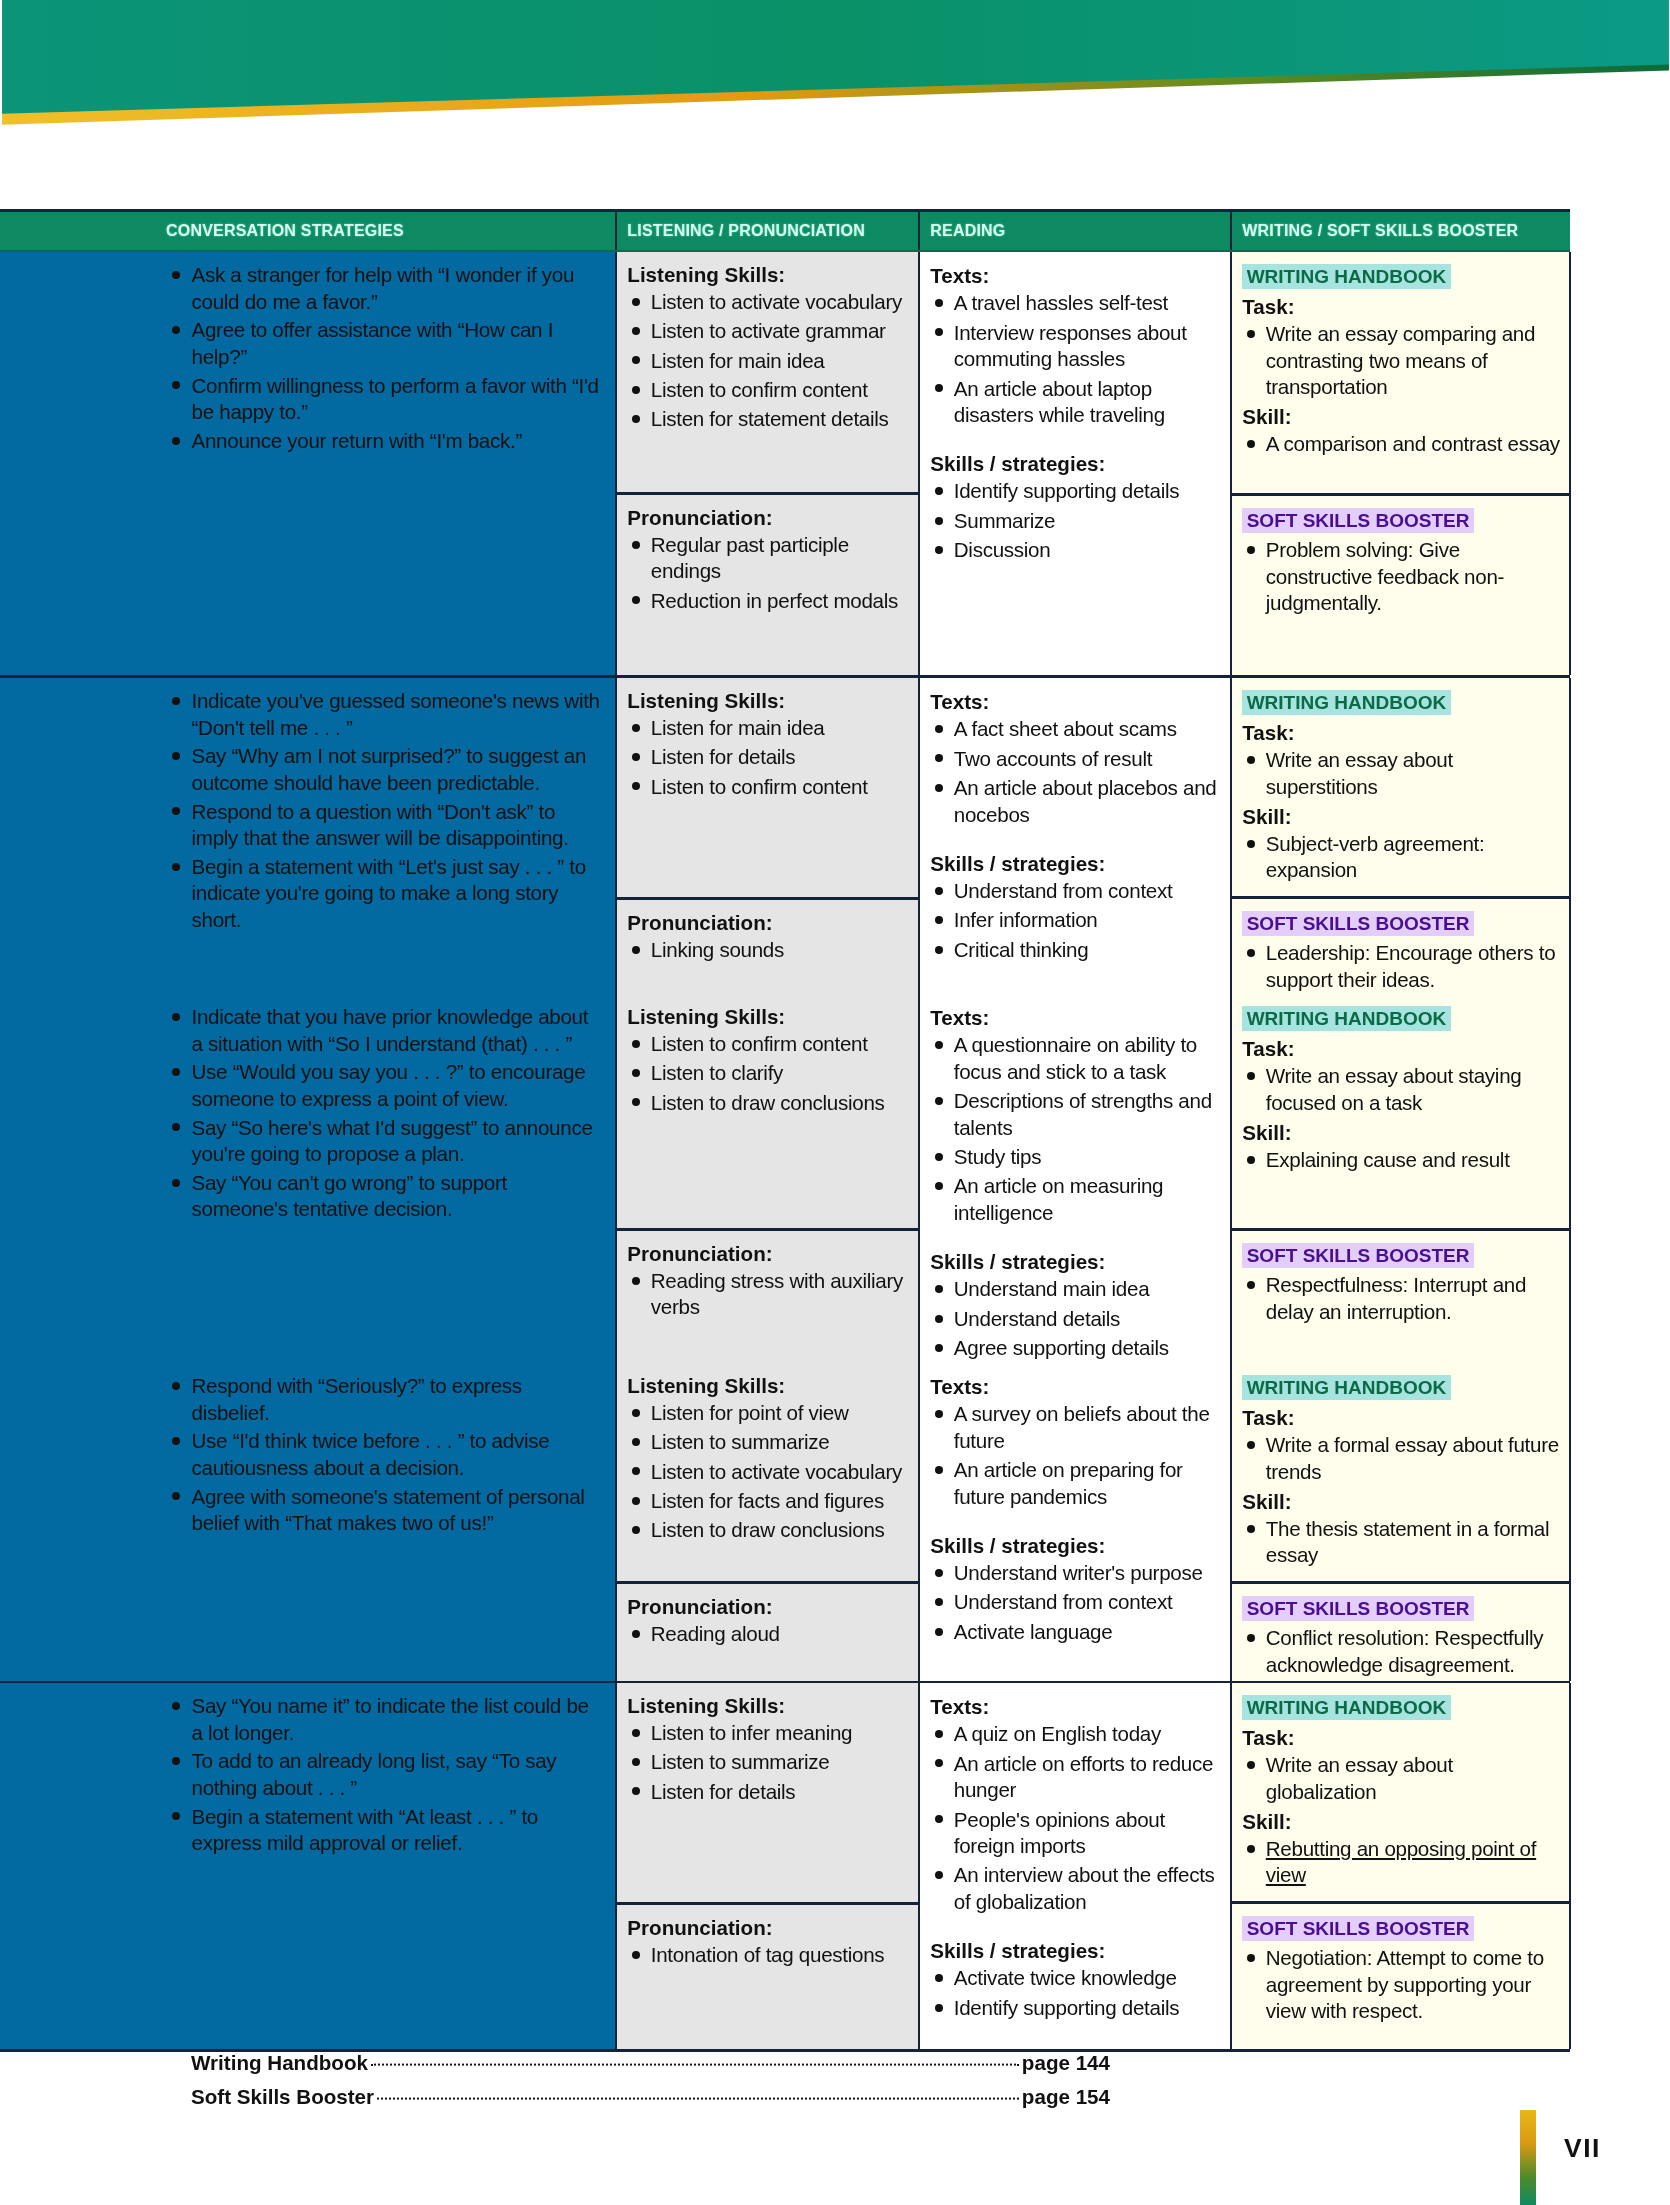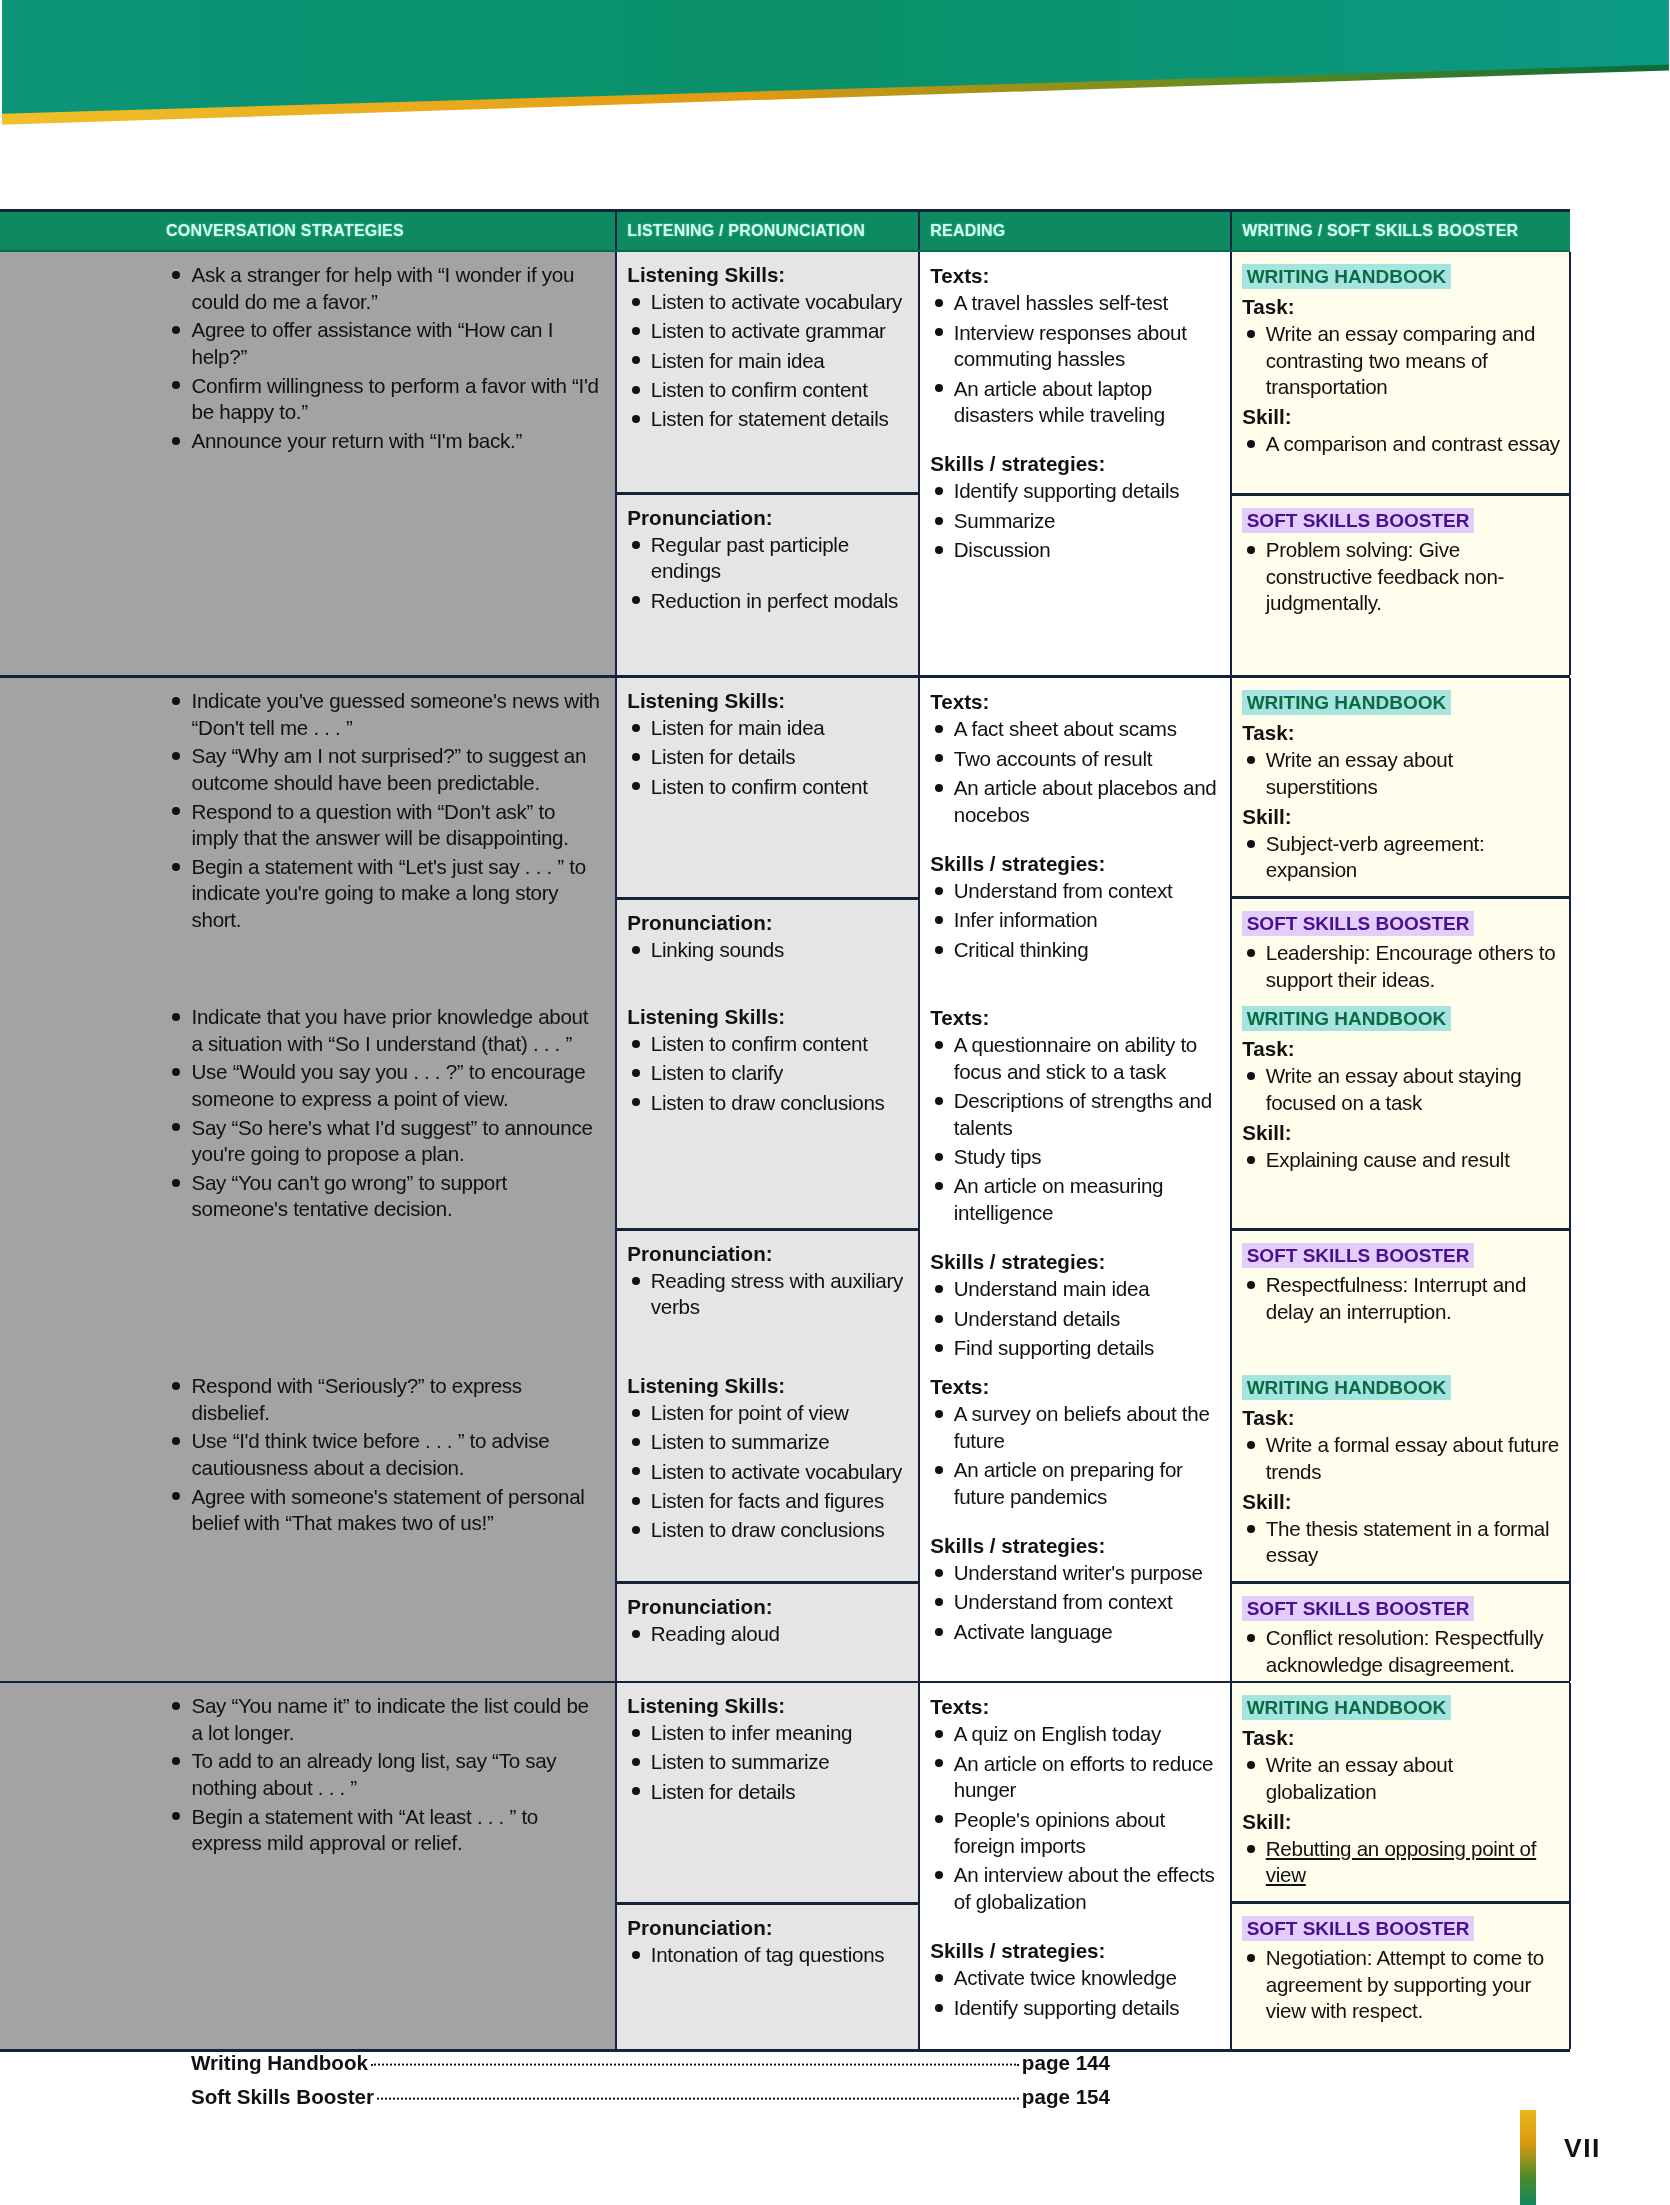--- a/index.html
+++ b/index.html
@@ -31,21 +31,21 @@
   }
   .thead .th:first-child { border-left: none; padding-left: 166px; }
 
   .row {
     display: grid; grid-template-columns: 615px 303px 312px 341px;
     border-bottom: 3.7px solid #15233a;
     box-sizing: border-box;
   }
   .cell { box-sizing: border-box; position: relative; }
   .cell + .cell { border-left: 2.9px solid #15233a; }
-  .cell.conv { padding: 10.3px 14.7px 0 168px; background: #a3a3a3; }
+  .cell.conv { padding: 10.3px 14.7px 0 168px; background: #0369a1; }
   .cell.listen { display: flex; flex-direction: column; background: #e5e5e5; }
   .cell.read { padding: 10.3px 7.4px 0 10.3px; background: #fff; }
   .cell.write { display: flex; flex-direction: column; background: #fffdeb; border-right: 2.9px solid #15233a; }
 
   .sub { box-sizing: border-box; padding: 8.8px 7.4px 0 10.3px; }
   .sub.top { border-bottom: 3.7px solid #15233a; }
   .sub.bottom { flex: 1; }
 
   .label { font-weight: bold; font-size: 20.6px; line-height: 28px; margin: 0; }
   ul.bl { list-style: none; margin: 0 0 0 0; padding: 0; }
@@ -275,21 +275,21 @@
             <li style="white-space: pre-line;">A questionnaire on ability to focus and stick to a task</li>
             <li style="white-space: pre-line;">Descriptions of strengths and talents</li>
             <li style="white-space: pre-line;">Study tips</li>
             <li style="white-space: pre-line;">An article on measuring intelligence</li>
           </ul>
           <div class="gap"></div>
           <div class="label">Skills / strategies:</div>
           <ul class="bl">
             <li style="white-space: pre-line;">Understand main idea</li>
             <li style="white-space: pre-line;">Understand details</li>
-            <li style="white-space: pre-line;">Find supporting details</li>
+            <li style="white-space: pre-line;">Agree supporting details</li>
           </ul>
         </div>
         <div class="cell write">
           <div class="sub top" style="height: 237px;">
             <div><span class="tag-wh">WRITING HANDBOOK</span></div>
             <div class="label">Task:</div>
             <ul class="bl">
               <li style="white-space: pre-line;">Write an essay about staying focused on a task</li>
             </ul>
             <div class="label">Skill:</div>

